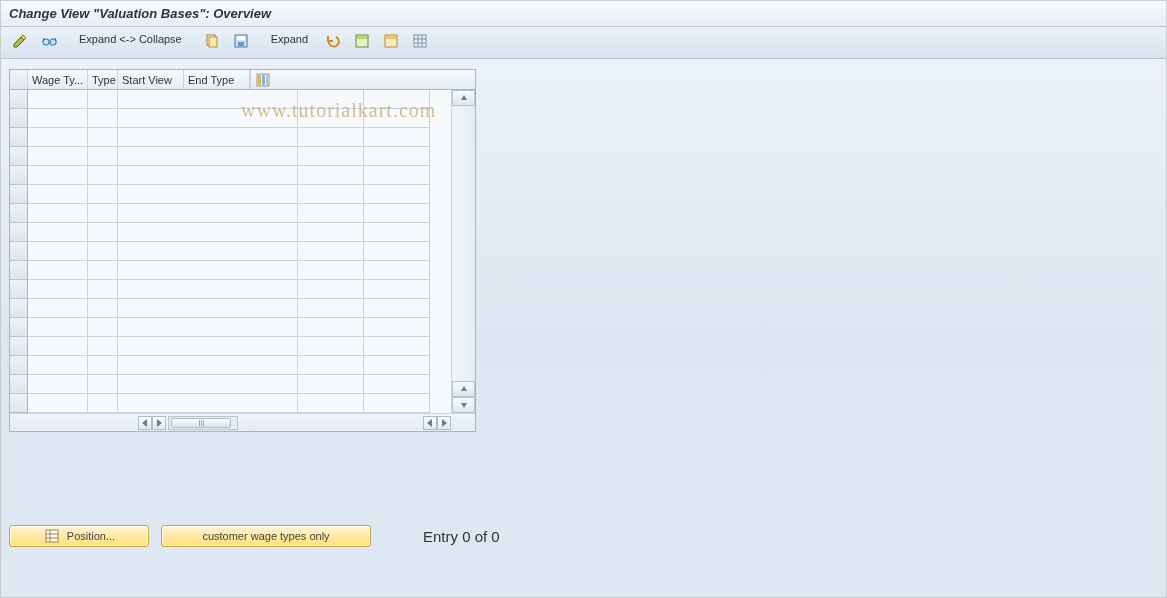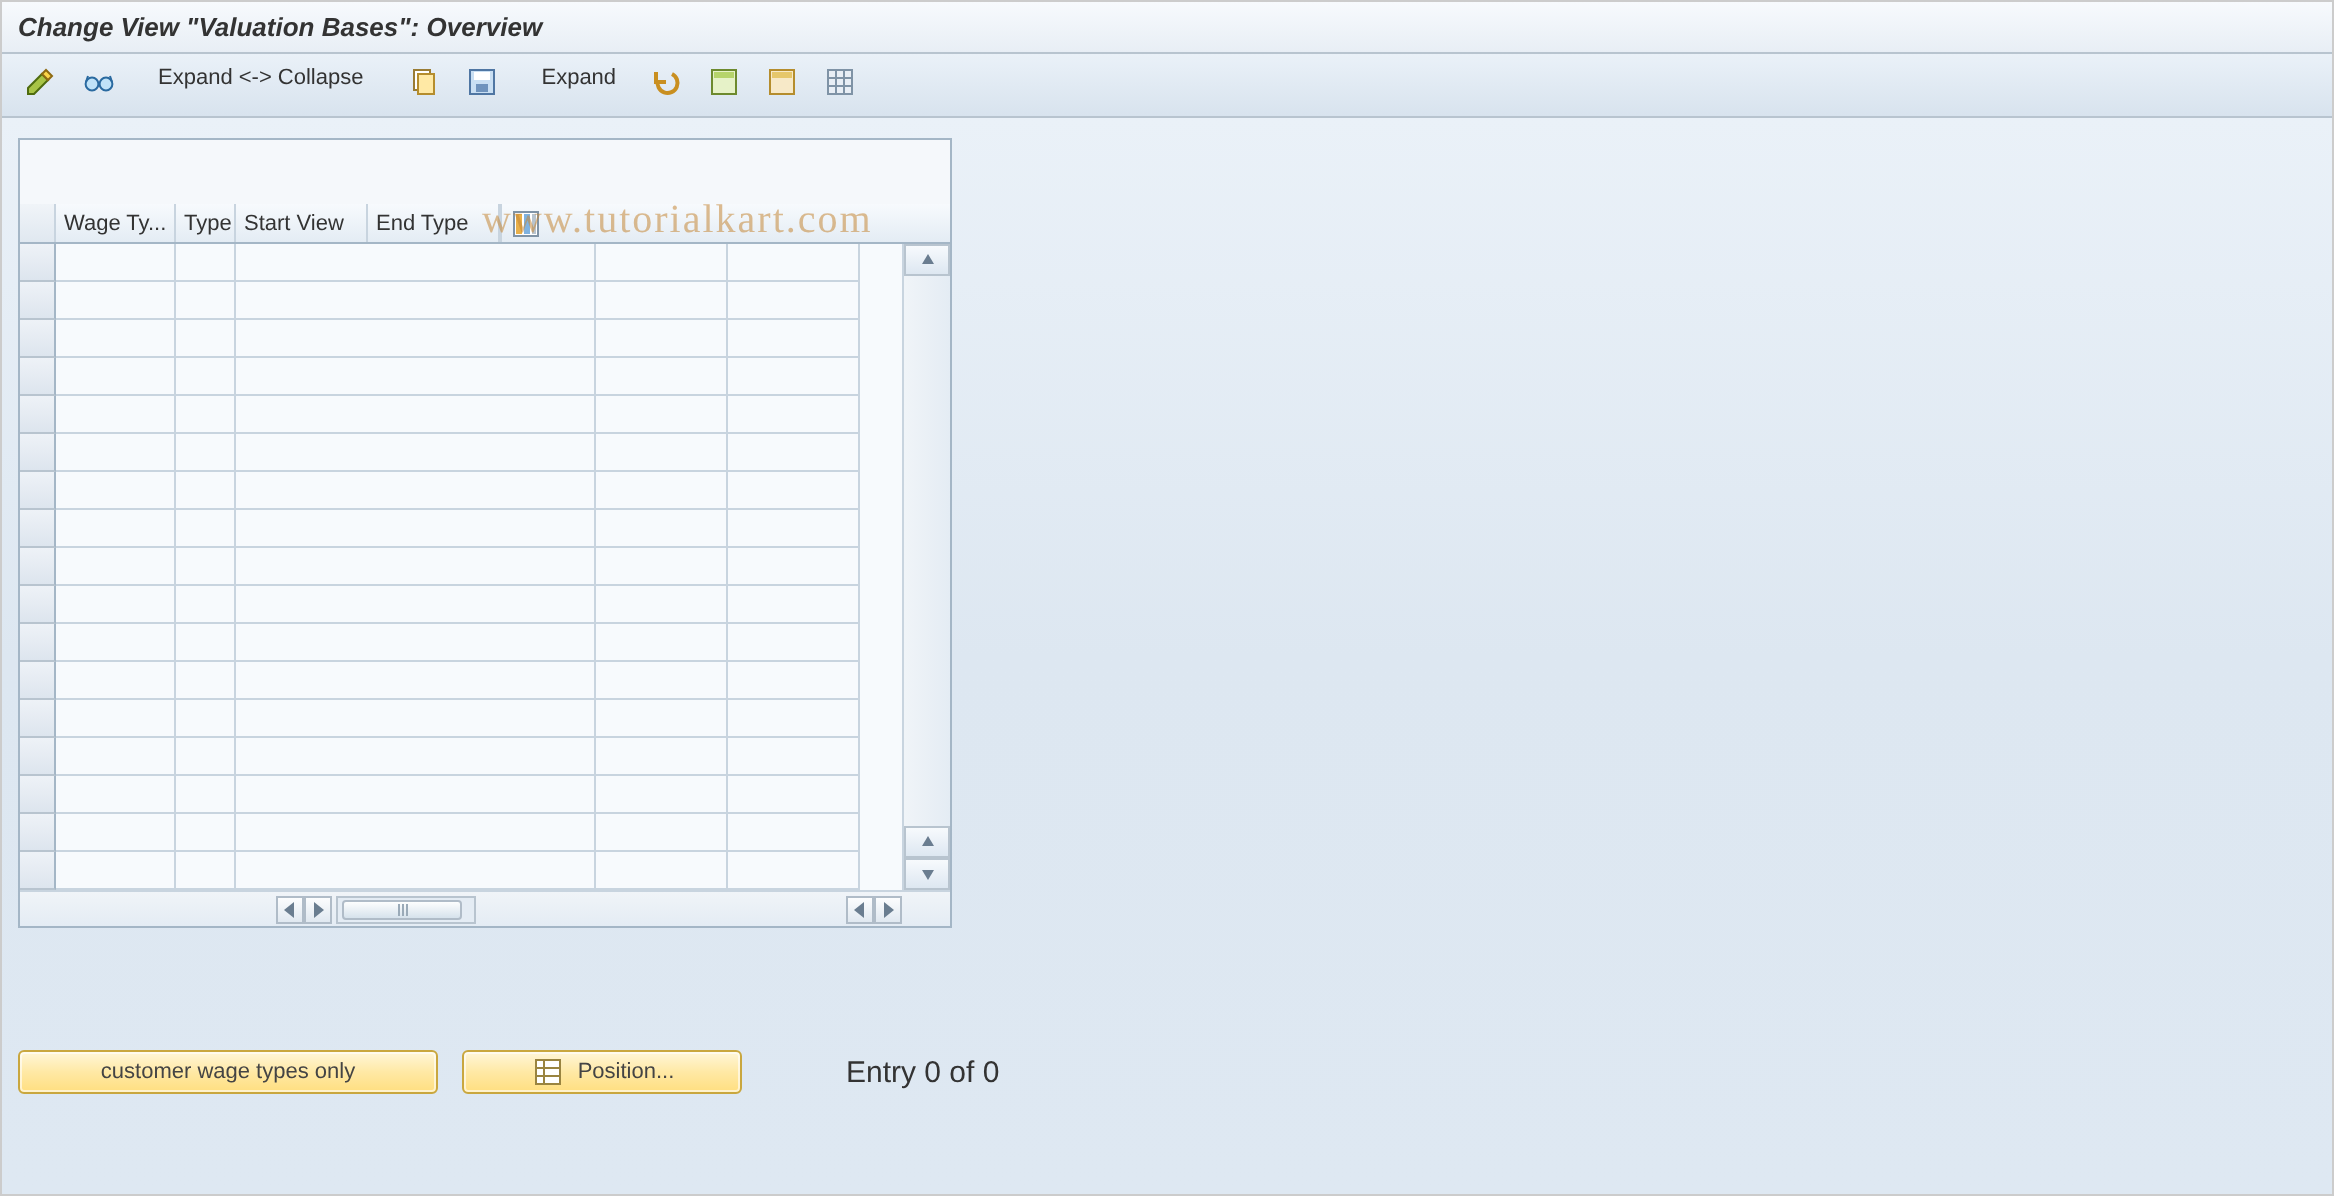--- a/index.html
+++ b/index.html
@@ -72,21 +72,20 @@
     .table-wrap {
       width: 467px;
       border: 1px solid #a4b6c6;
       background: #f5f8fb;
     }
     .grid-head {
       display: flex;
       height: 20px;
       background: linear-gradient(#f7fafd, #e4ecf4);
       border-bottom: 1px solid #a4b6c6;
-      margin-top: 32px;
     }
     .gh-cell {
       border-right: 1px solid #c8d4df;
       display: flex; align-items: center;
       padding: 0 4px;
       font-size: 11px;
       color: #333;
       overflow: hidden; white-space: nowrap;
     }
     .sel-col { width: 18px; flex: 0 0 18px; background: linear-gradient(#f0f4f8,#e0e8f0);}
@@ -483,28 +482,28 @@
           <div class="hbtn">
             <svg width="6" height="8">
                 <path d="M1 0 L6 4 L1 8 Z" fill="#6a7d90"></path>
               </svg>
           </div>
         </div>
       </div>
     </div>
 
     <div class="bottom-bar">
-      <div class="gold-btn">
-        <span>customer wage types only</span>
-      </div>
       <div class="gold-btn pos">
         <span class="pb-icon">
           <svg width="14" height="14" viewBox="0 0 14 14">
               <rect x="1" y="1" width="12" height="12" fill="#fff" stroke="#9a8440"></rect>
               <path d="M1 5 H13 M1 9 H13 M5 1 V13" stroke="#9a8440"></path>
             </svg>
         </span>
         <span>Position...</span>
       </div>
+      <div class="gold-btn">
+        <span>customer wage types only</span>
+      </div>
       <span class="entry-text">Entry 0 of 0</span>
     </div>
   </div>
 </div>
 
 </body></html>

